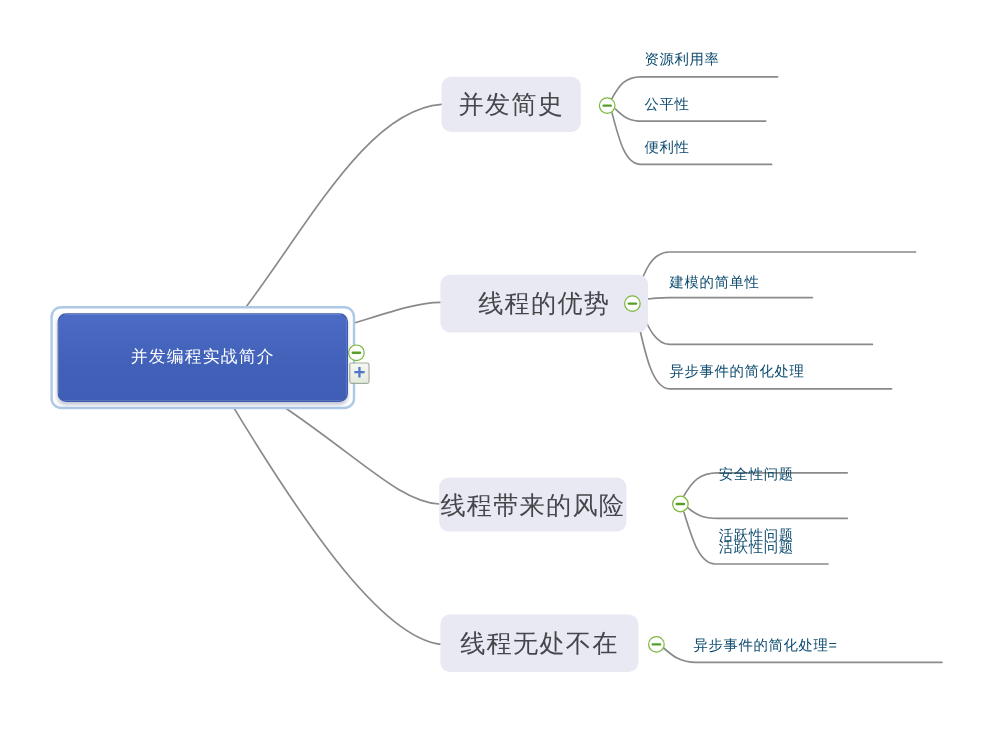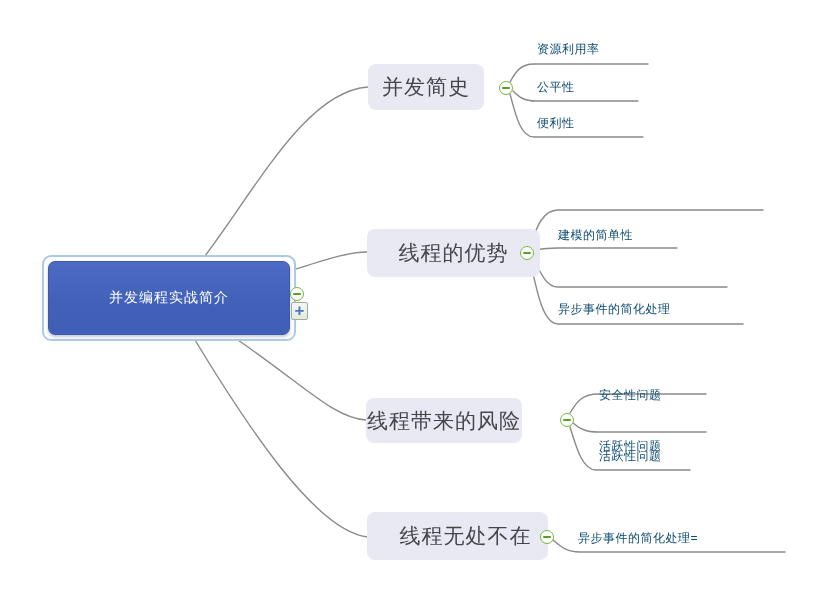--- a/index.html
+++ b/index.html
@@ -100,19 +100,19 @@
   <div class="child" style="left:558px;top:297px;">异步事件的简化处理</div>
 
   <div class="topic" style="left:366px;top:398px;width:156px;height:45px;">线程带来的风险</div>
   <div class="collapse" style="left:560px;top:413px;">
     <span class="minus-line"></span>
   </div>
   <div class="child" style="left:599px;top:369px;margin-top:14px;">安全性问题</div>
   <div class="child" style="left:599px;top:406px;margin-top:28px;">活跃性问题</div>
   <div class="child" style="left:599px;top:444px;">活跃性问题</div>
 
-  <div class="topic" style="left:367px;top:512px;width:165px;height:48px;padding-left:16px;">线程无处不在</div>
+  <div class="topic" style="left:367px;top:512px;width:165px;height:48px;">线程无处不在</div>
   <div class="collapse" style="left:540px;top:530px;">
     <span class="minus-line"></span>
   </div>
   <div class="child" style="left:578px;top:526px;">异步事件的简化处理=</div>
 
 </div>
 
 </body></html>

